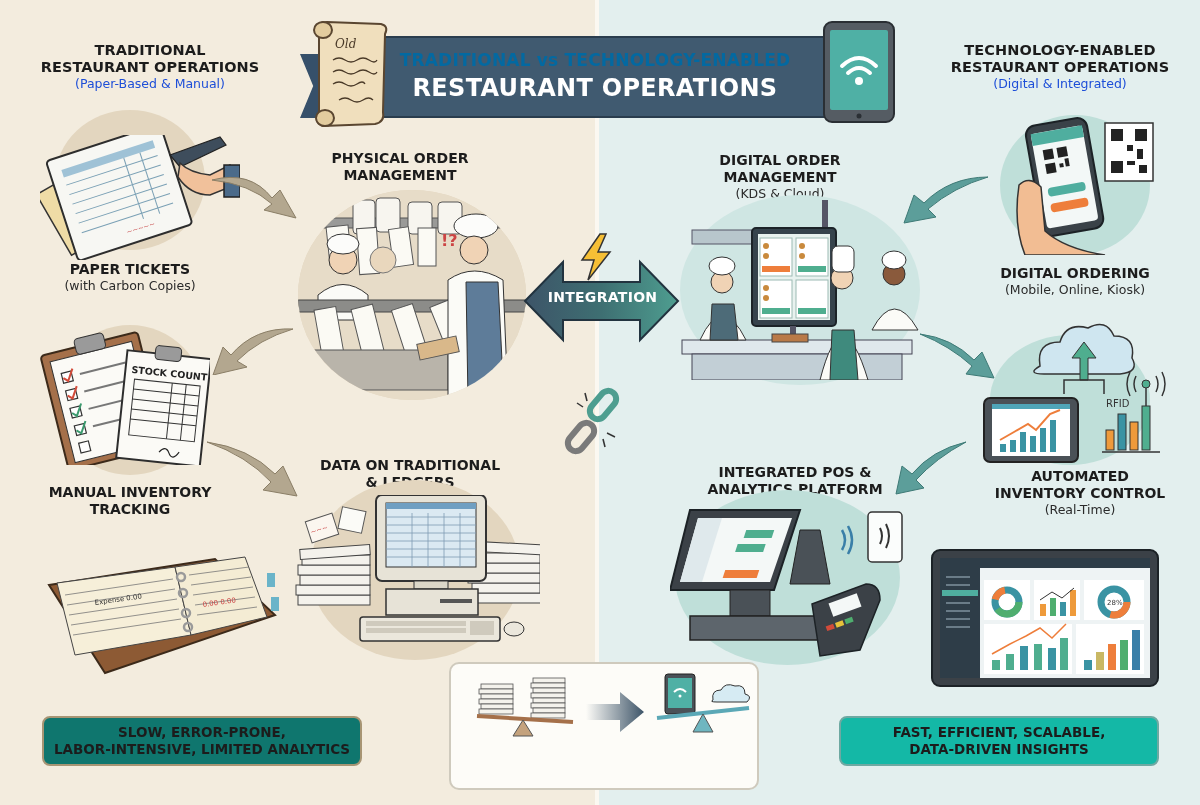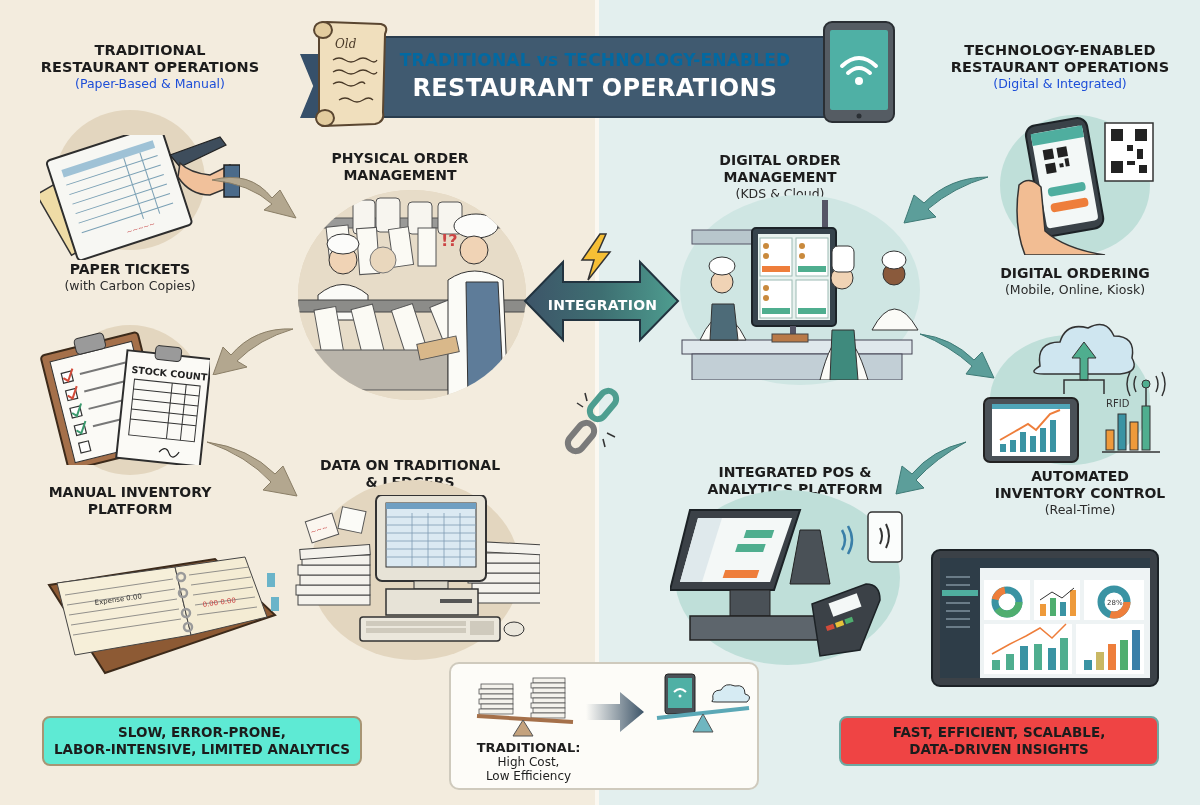--- a/index.html
+++ b/index.html
@@ -25,28 +25,28 @@
   .banner-line1 { position: absolute; left: 40px; width: 510px; top: 14px; text-align: center; color: #0369a1; font-weight: bold; font-size: 17px; letter-spacing: 0.2px; }
   .banner-line2 { position: absolute; left: 40px; width: 510px; top: 38px; text-align: center; color: #ffffff; font-weight: bold; font-size: 24px; letter-spacing: 0.3px; }
 
   
   .blob { position: absolute; border-radius: 50%; }
   .blob-tan { background: #e3d6bf; }
   .blob-teal { background: #bfdfd9; }
   .blob-teal-light { background: #cfe6e3; }
 
   
-  .sum-left { position: absolute; left: 42px; top: 716px; width: 320px; height: 50px; background: #5eead4; border: 2px solid #a79574; border-radius: 8px; text-align: center; font-weight: bold; font-size: 13.5px; line-height: 17px; padding-top: 6px; color: #1c1c1c; }
-  .sum-right { position: absolute; left: 839px; top: 716px; width: 320px; height: 50px; background: #ef4444; border: 2px solid #6ea9a2; border-radius: 8px; text-align: center; font-weight: bold; font-size: 13.5px; line-height: 17px; padding-top: 6px; color: #1c1c1c; }
+  .sum-left { position: absolute; left: 42px; top: 716px; width: 320px; height: 50px; background: #0f766e; border: 2px solid #a79574; border-radius: 8px; text-align: center; font-weight: bold; font-size: 13.5px; line-height: 17px; padding-top: 6px; color: #1c1c1c; }
+  .sum-right { position: absolute; left: 839px; top: 716px; width: 320px; height: 50px; background: #14b8a6; border: 2px solid #6ea9a2; border-radius: 8px; text-align: center; font-weight: bold; font-size: 13.5px; line-height: 17px; padding-top: 6px; color: #1c1c1c; }
 
   .compare { position: absolute; left: 449px; top: 662px; width: 310px; height: 128px; background: #fdfcf8; border: 2px solid #cfcabd; border-radius: 10px; }
   .cmp-title { font-weight: bold; font-size: 13px; line-height: 15px; }
   .cmp-sub { font-size: 12px; line-height: 14px; }
 
-  .integration-text { position: absolute; left: 545px; top: 289px; width: 115px; text-align: center; color: #ffffff; font-weight: bold; font-size: 14px; letter-spacing: 0.3px; margin-top: 8px; }
+  .integration-text { position: absolute; left: 545px; top: 289px; width: 115px; text-align: center; color: #ffffff; font-weight: bold; font-size: 14px; letter-spacing: 0.3px; }
 </style>
 </head>
 <body>
 
 <div class="half-left"></div>
 <div class="half-right"></div>
 <div class="divider"></div>
 
 <div class="abs center" style="left:30px;top:42px;width:240px;">
   <div class="h-title">TRADITIONAL</div>
@@ -206,21 +206,21 @@
         <line x1="92" y1="88" x2="158" y2="88"></line>
         <line x1="92" y1="98" x2="158" y2="98"></line>
       <line x1="130" y1="58" x2="130" y2="114"></line>
         <line x1="144" y1="58" x2="144" y2="114"></line>
     </g>
     <path d="M124 128 q6-8 10 0 t10 -2" stroke="#222" fill="none" stroke-width="1.2"></path>
   </g>
 </svg>
 <div class="abs center" style="left:30px;top:484px;width:200px;">
   <div class="lbl">MANUAL INVENTORY</div>
-  <div class="lbl">PLATFORM</div>
+  <div class="lbl">TRACKING</div>
 </div>
 
 <svg class="abs" style="left:205px;top:440px;" width="95" height="60" viewBox="0 0 95 60">
   <path d="M2 2 Q44 8 70 34 L78 26 L92 56 L58 50 L66 42 Q42 16 2 2 Z" fill="#b3a78f" stroke="#8a7e66" stroke-width="1"></path>
 </svg>
 
 <div class="abs center" style="left:300px;top:457px;width:220px;">
   <div class="lbl">DATA ON TRADITIONAL</div>
   <div class="lbl">&amp; LEDGERS</div>
 </div>
@@ -568,18 +568,13 @@
   </svg>
   <svg class="abs" style="left:200px;top:8px;" width="110" height="66" viewBox="0 0 110 66">
     <rect x="14" y="2" width="30" height="40" rx="3" fill="#4a5157" stroke="#222"></rect>
     <rect x="17" y="6" width="24" height="30" fill="#4fb0a5"></rect>
     <path d="M23 20 Q29 14 35 20" stroke="#fff" stroke-width="2" fill="none"></path>
     <circle cx="29" cy="24" r="1.5" fill="#fff"></circle>
     <path d="M62 28 Q60 18 70 18 Q74 10 84 14 Q94 12 94 22 Q102 24 96 30 L66 30 Q58 30 62 28 Z" fill="#d6ebf3" stroke="#333"></path>
     <line x1="6" y1="46" x2="98" y2="36" stroke="#5ba8b6" stroke-width="4"></line>
     <path d="M52 42 L42 60 L62 60 Z" fill="#6fb6c0" stroke="#555"></path>
   </svg>
-  <div class="abs center" style="left:10px;top:76px;width:135px;">
-    <div class="cmp-title">TRADITIONAL:</div>
-    <div class="cmp-sub">High Cost,</div>
-    <div class="cmp-sub">Low Efficiency</div>
-  </div>
 </div>
 
 </body></html>

